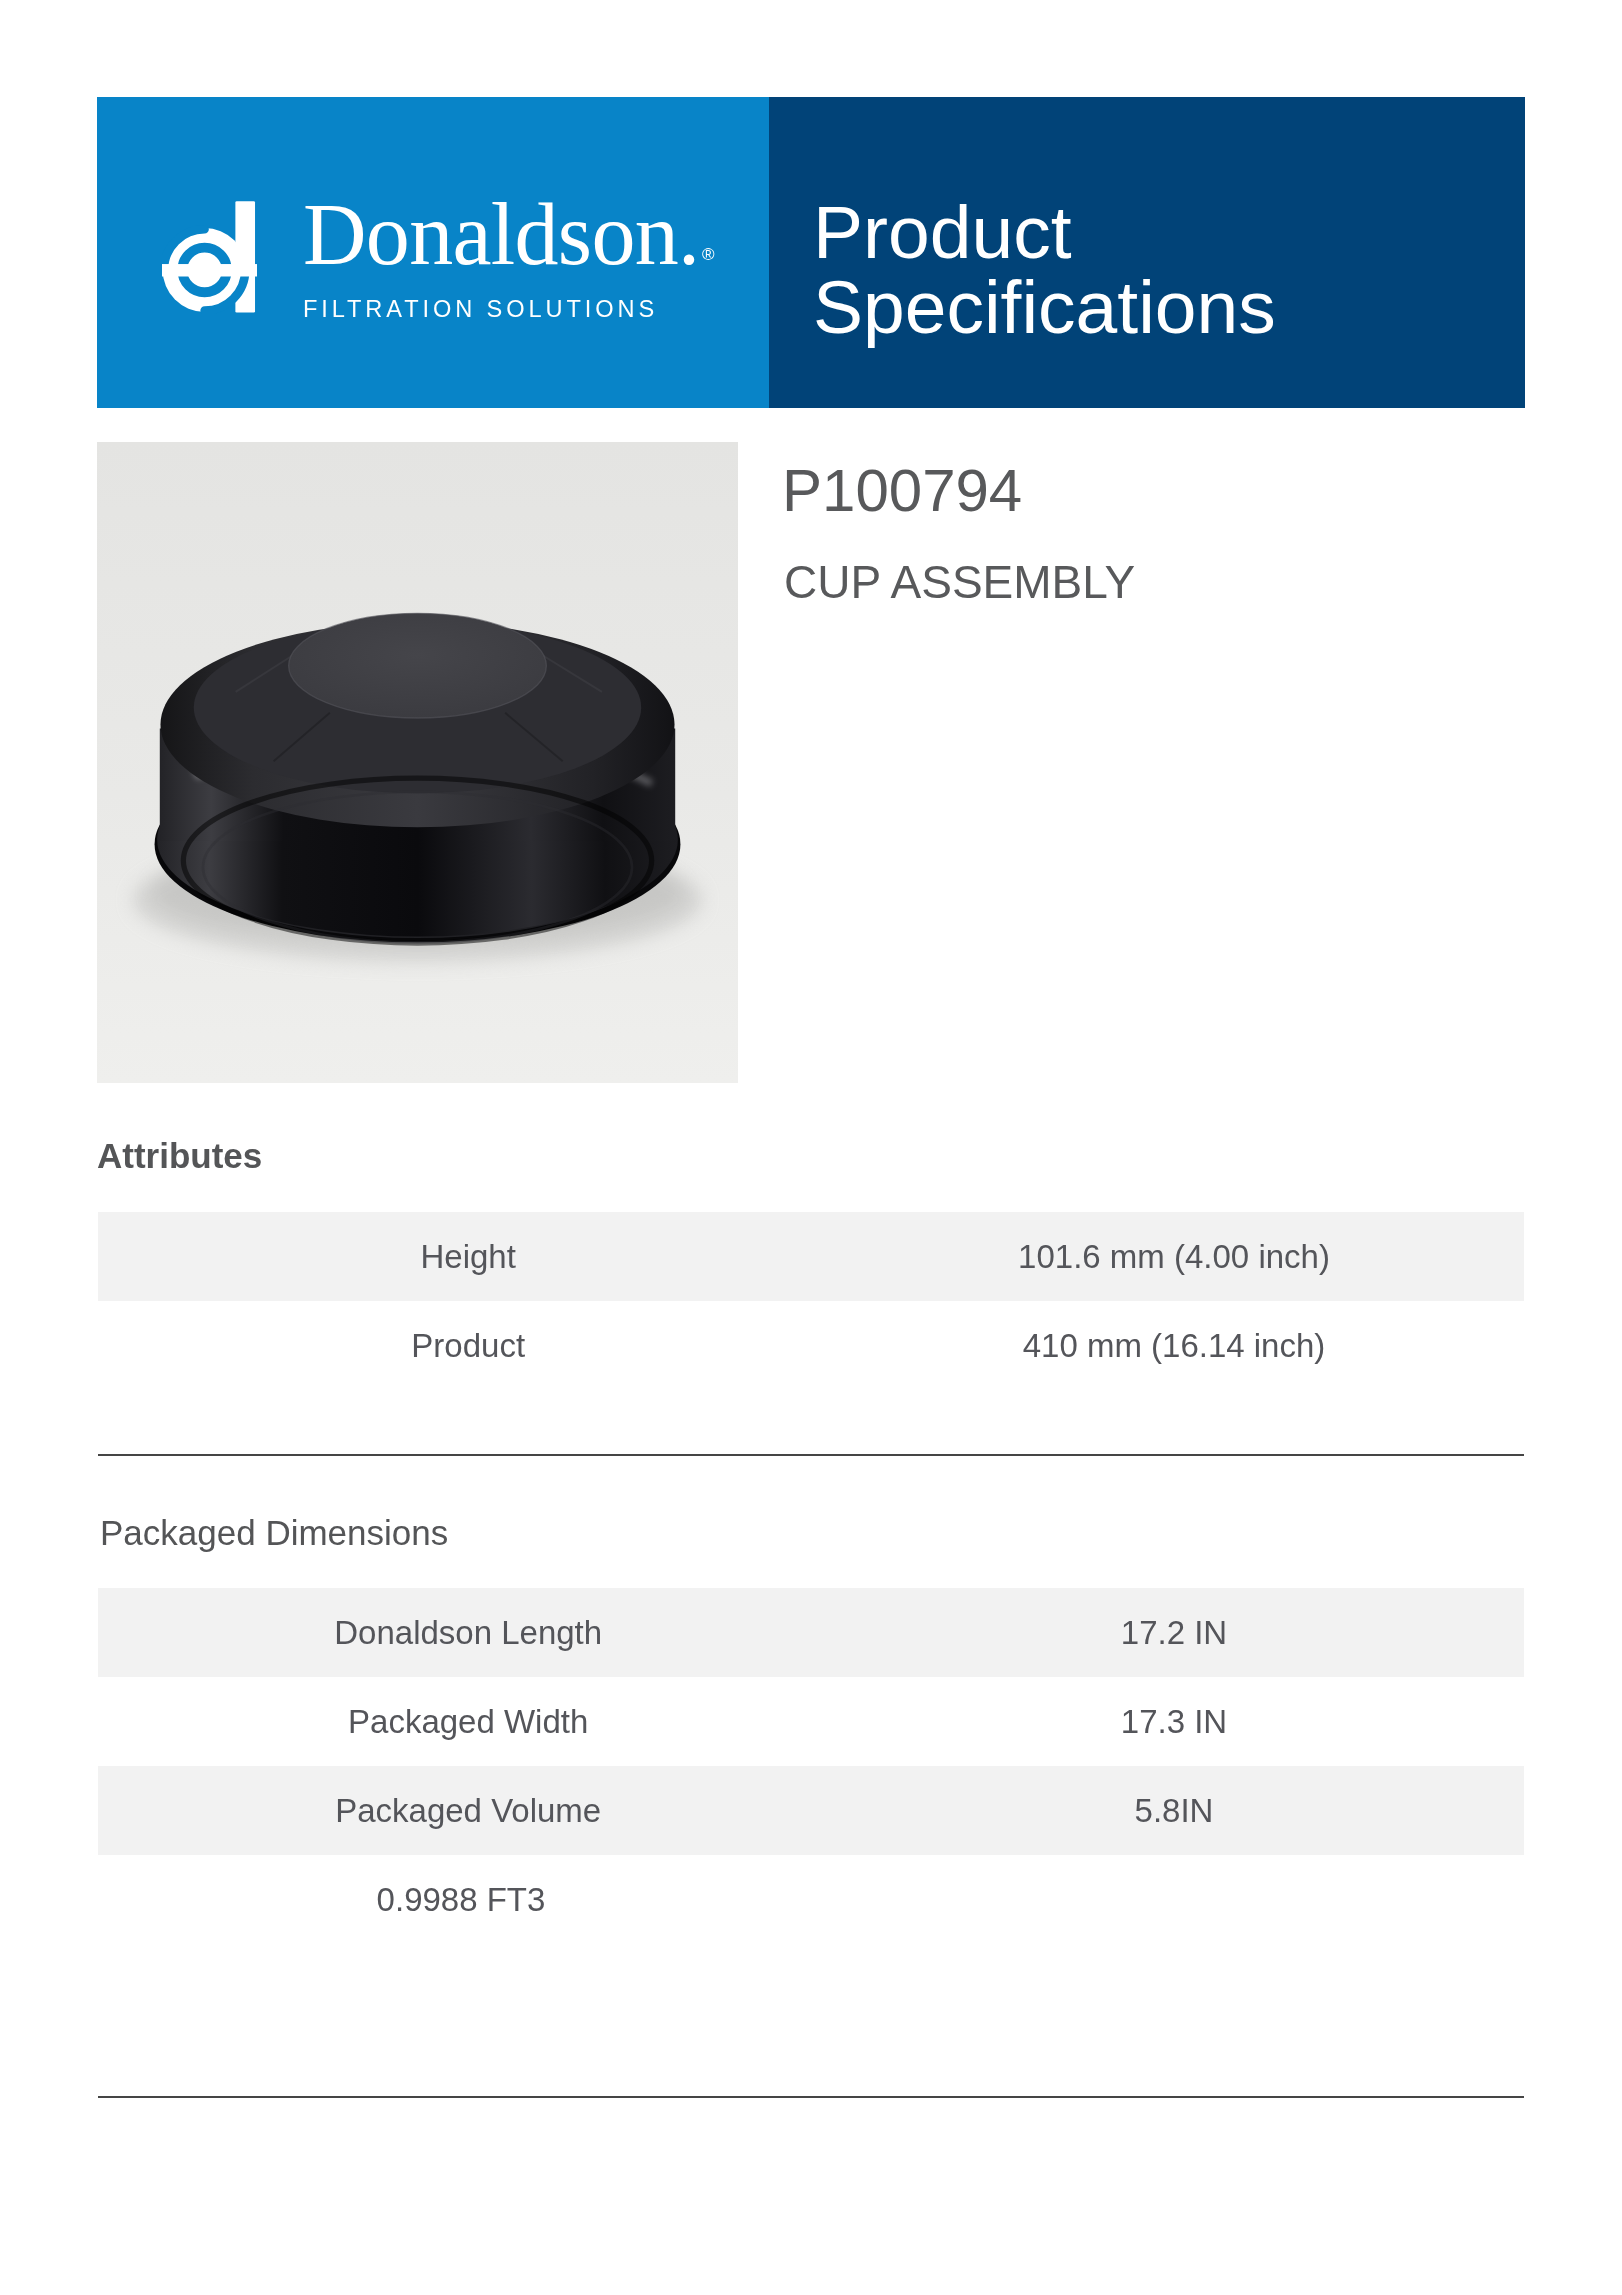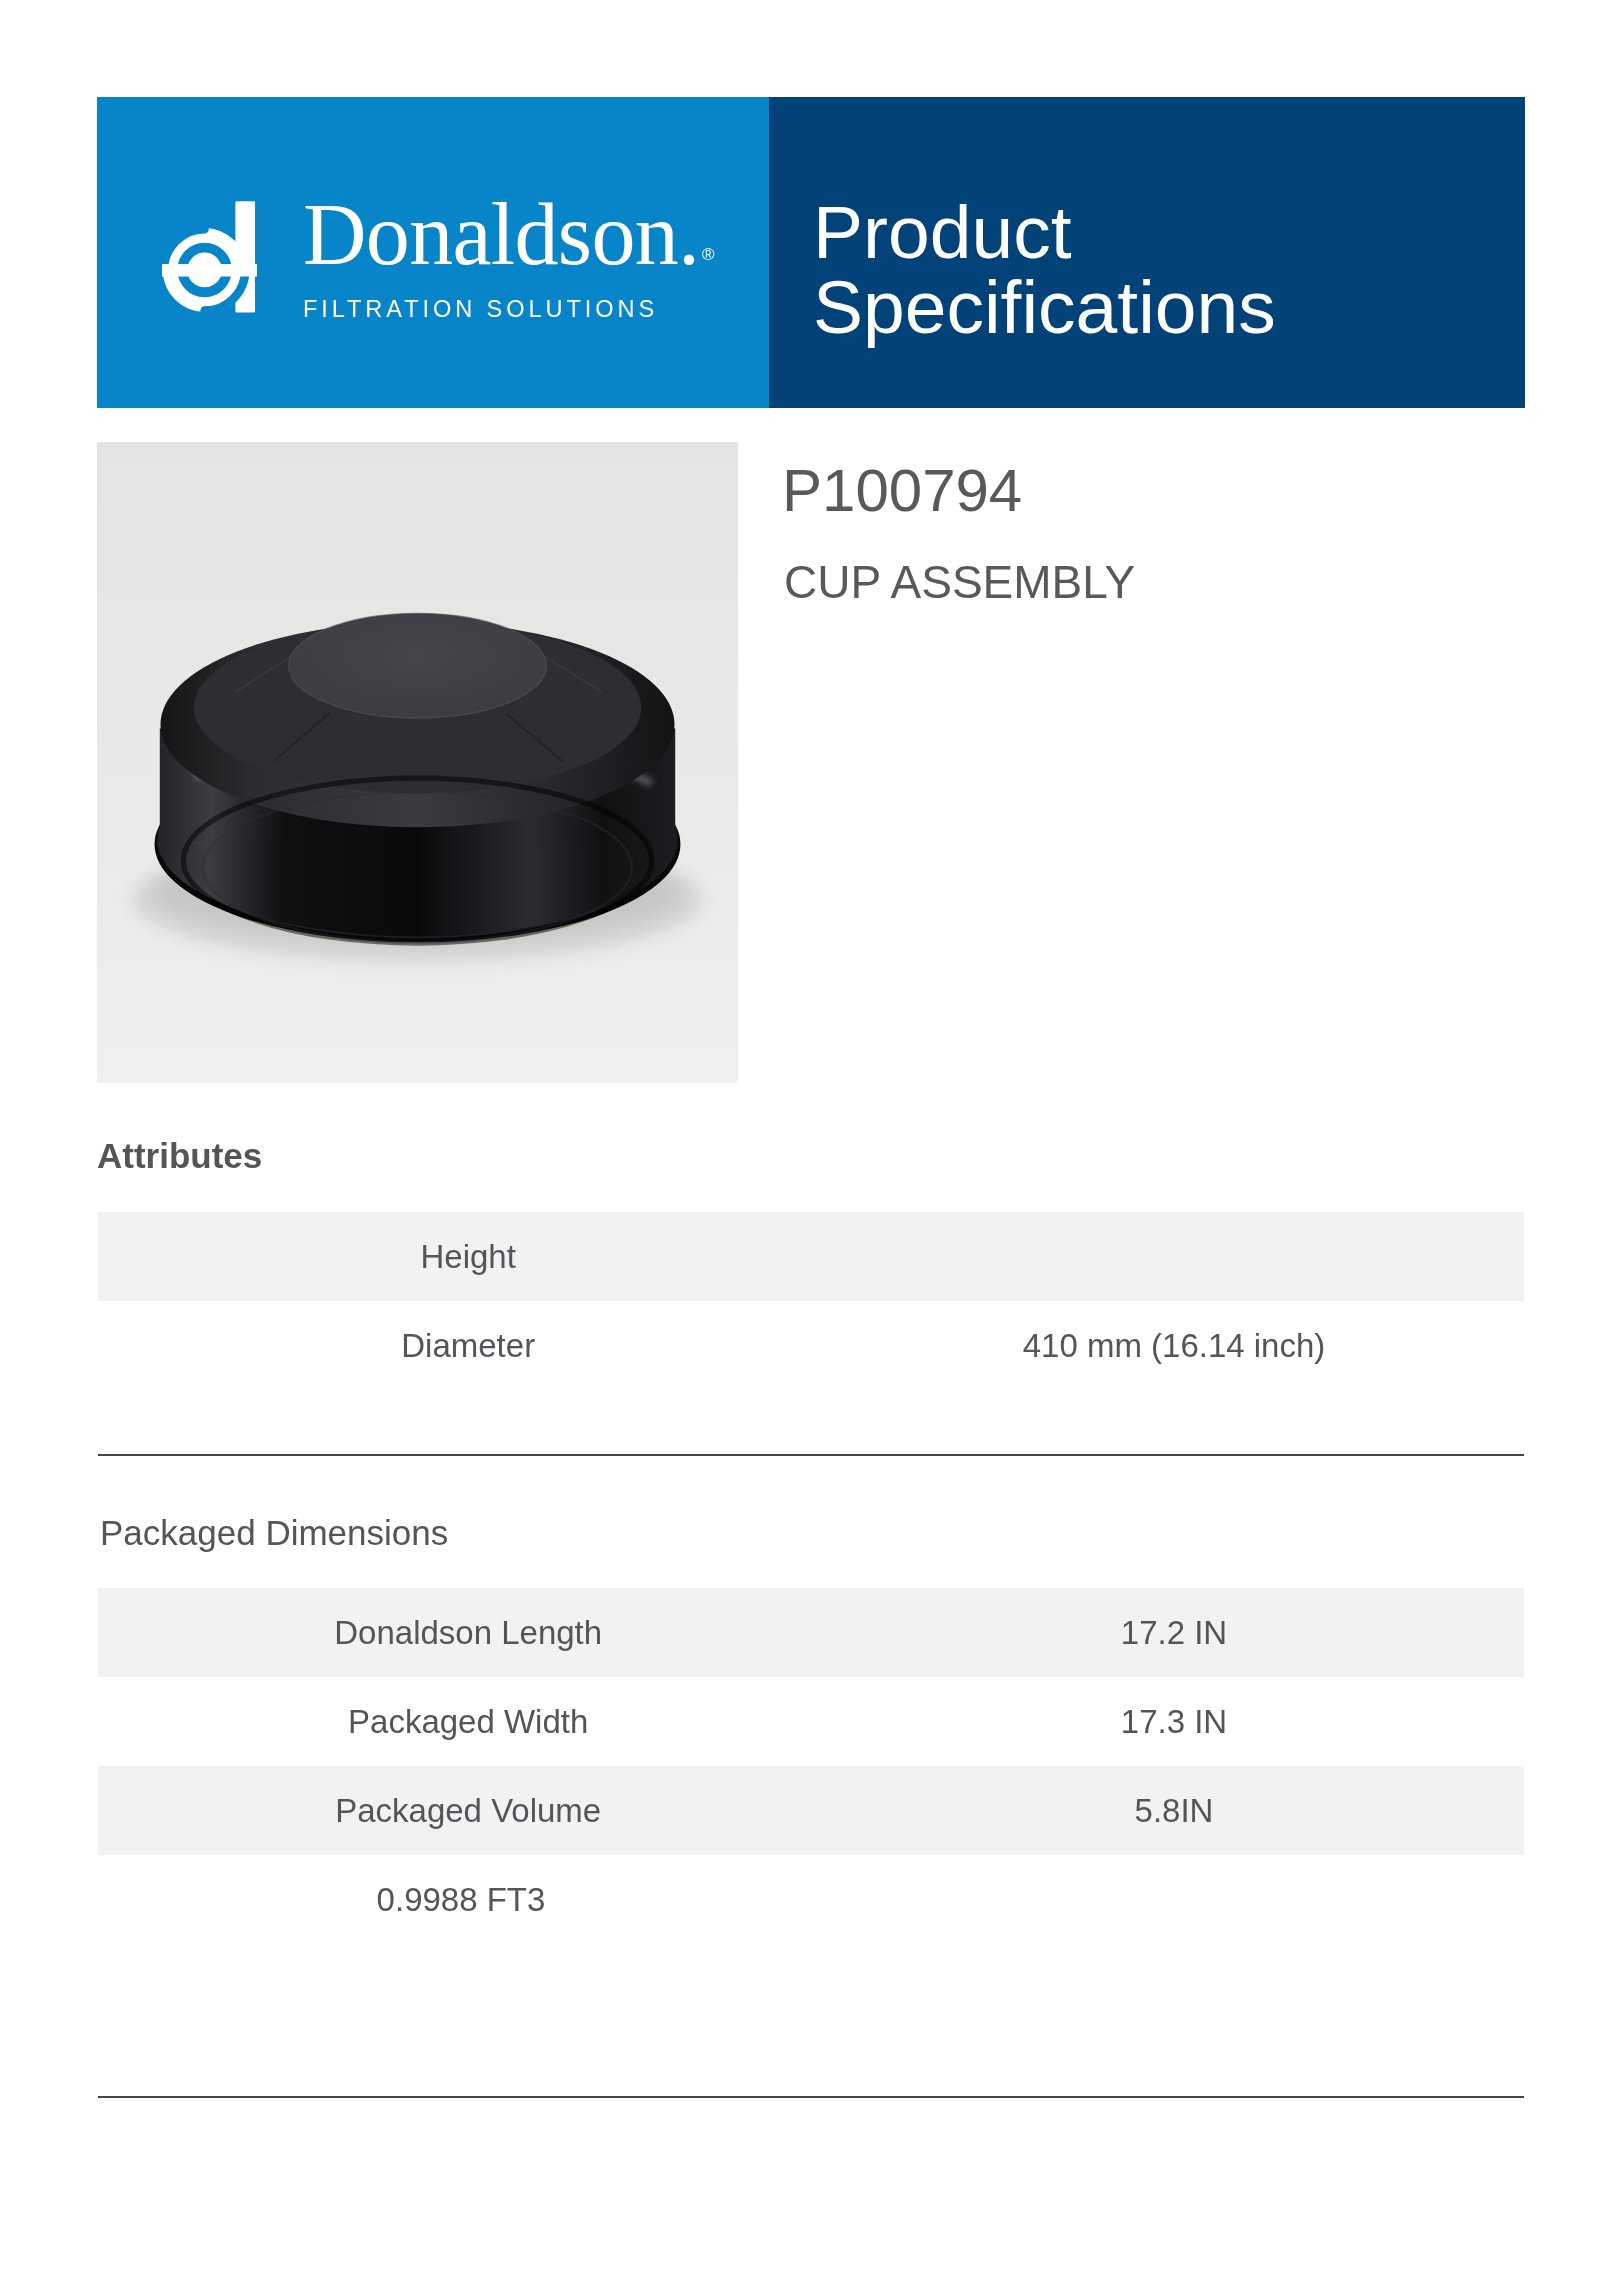--- a/index.html
+++ b/index.html
@@ -160,23 +160,24 @@
 </div>
 
 <div class="part-number">P100794</div>
 <div class="product-name">CUP ASSEMBLY</div>
 
 <div class="section-heading h-attributes">Attributes</div>
 
 <div class="spec-table t-attributes">
   <div class="spec-row">
     <div class="spec-label">Height</div>
-  </div>
-  <div class="spec-row">
-    <div class="spec-label">Diameter</div>
+    <div class="spec-value">101.6 mm (4.00 inch)</div>
+  </div>
+  <div class="spec-row">
+    <div class="spec-label">Product</div>
     <div class="spec-value">410 mm (16.14 inch)</div>
   </div>
 </div>
 
 <div class="divider divider-1"></div>
 
 <div class="section-heading h-packaged">Packaged Dimensions</div>
 
 <div class="spec-table t-packaged">
   <div class="spec-row">

